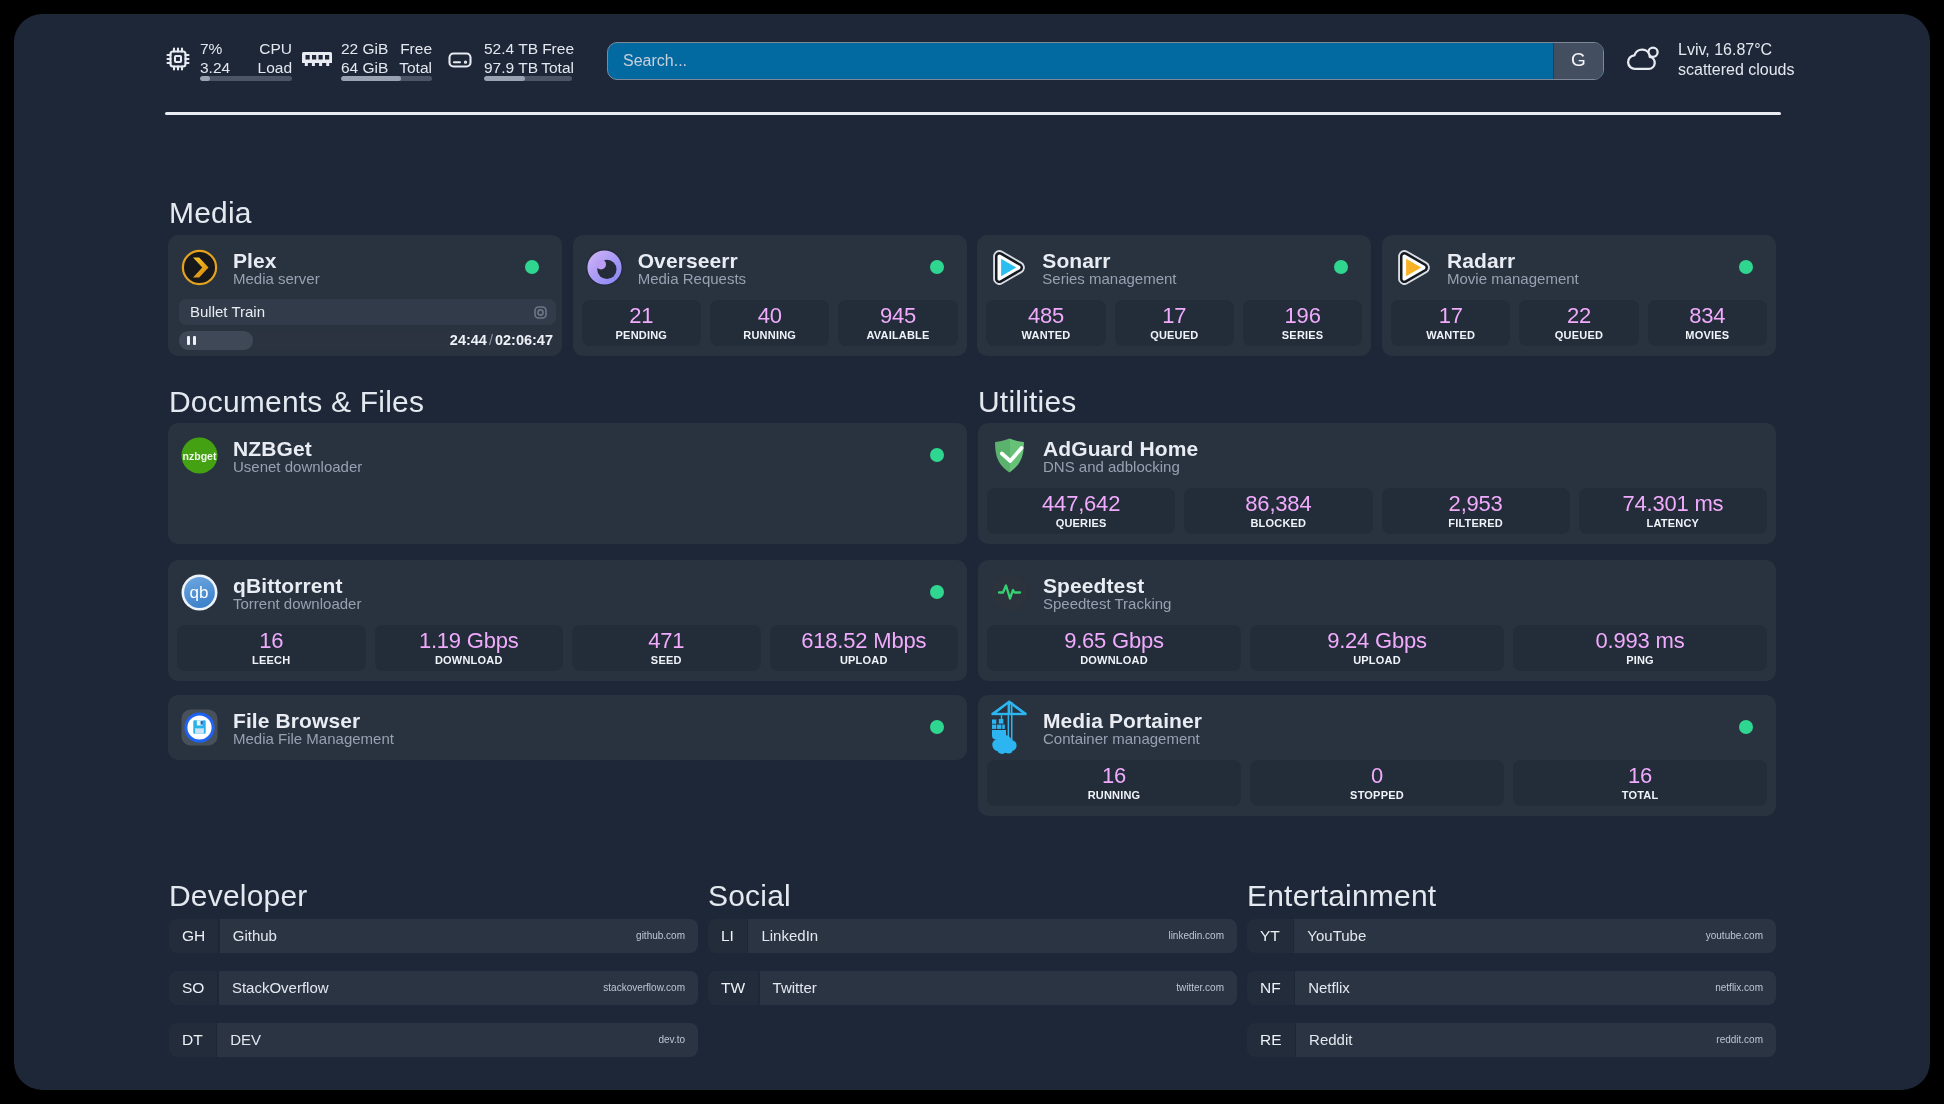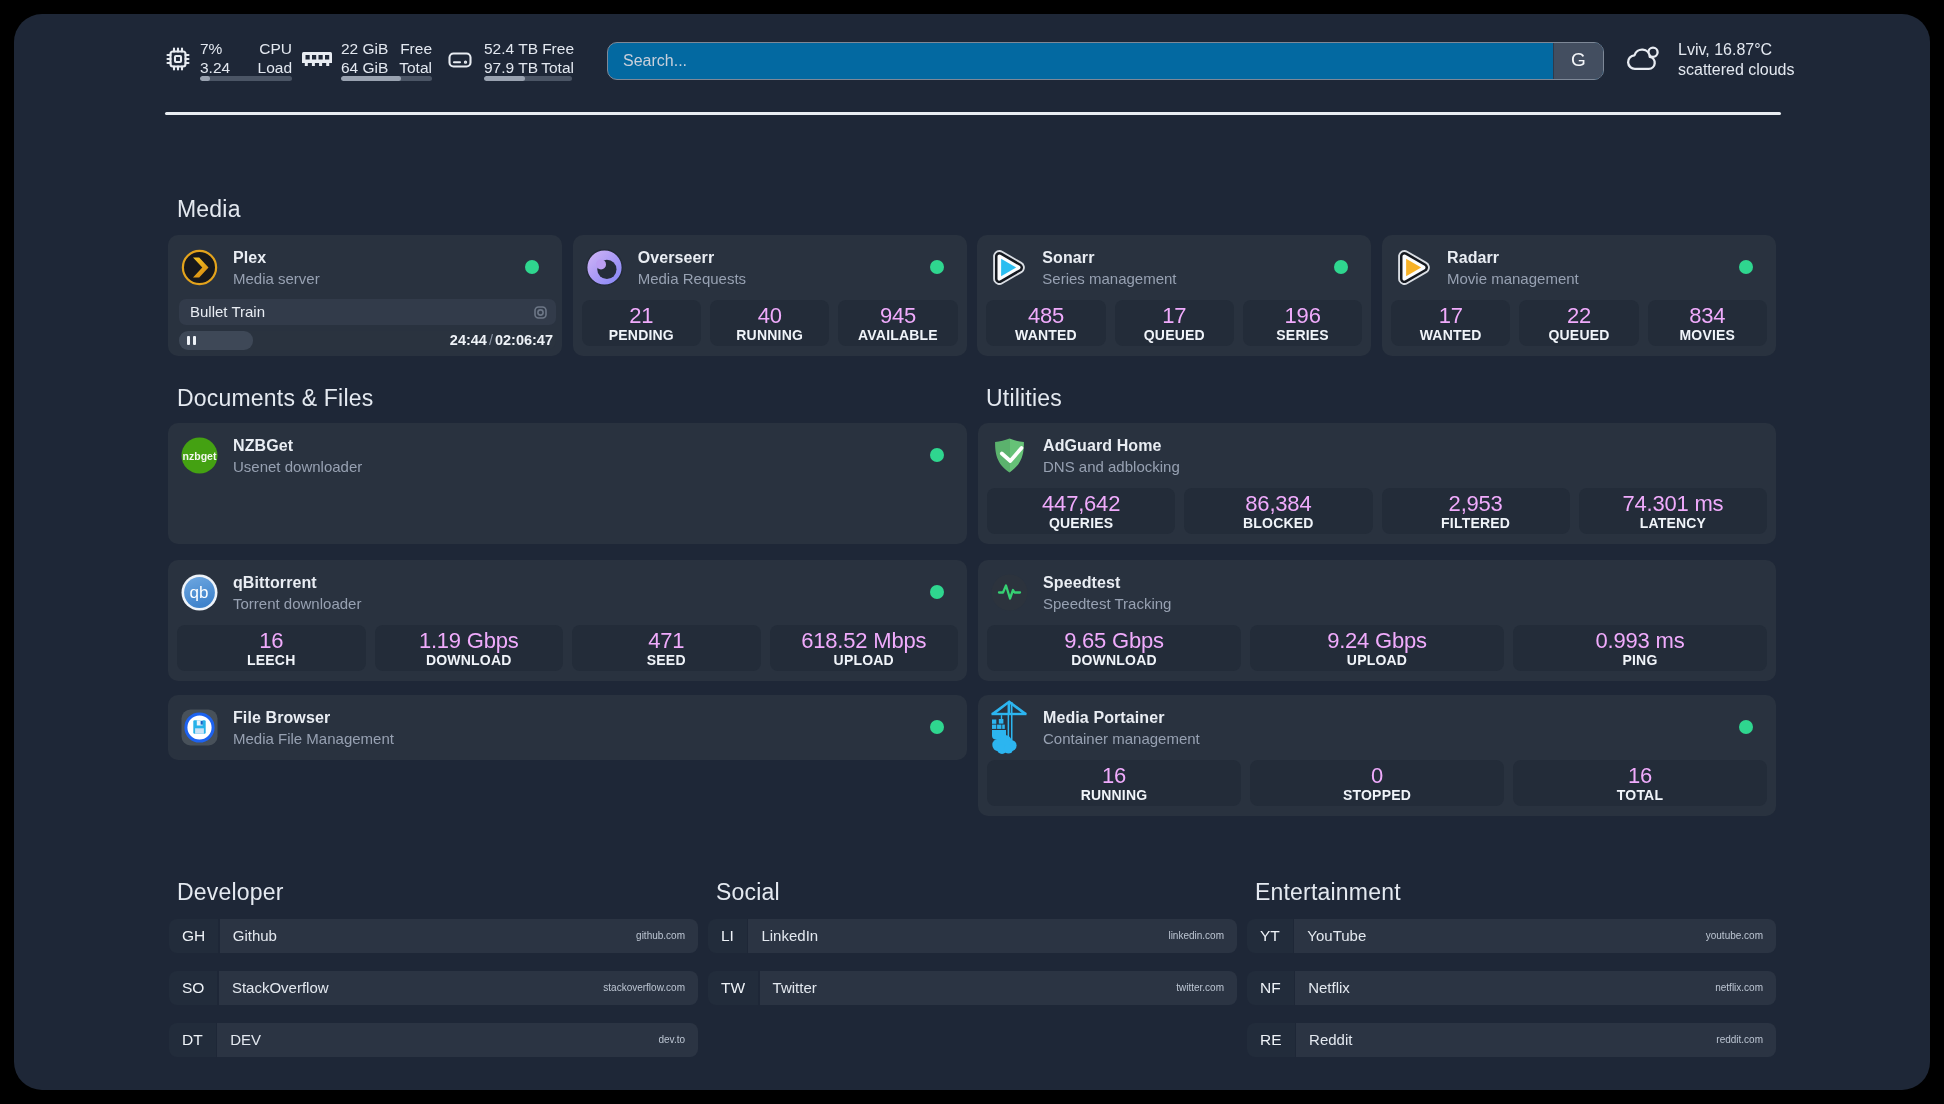--- a/index.html
+++ b/index.html
@@ -9,31 +9,31 @@
 
 .resval { font-size:15.5px; color:#e3e8f0; line-height:18.5px; display:flex; justify-content:space-between; white-space:nowrap; }
 .resbar { position:absolute; height:5px; border-radius:3px; background:#4b5565; overflow:hidden; }
 .resfill { position:absolute; left:0; top:0; bottom:0; background:#99a2b0; border-radius:3px; }
 .search { position:absolute; left:607px; top:42px; width:997px; height:38px; border:1.8px solid #7e8897; border-radius:10px; background:#0369a1; }
 .search .ph { position:absolute; left:15px; top:9px; font-size:16px; color:#c9d0db; }
 .search .gbtn { position:absolute; right:0; top:0; bottom:0; width:50px; background:#434e60; border-left:1px solid #303a4b; border-radius:0 8px 8px 0; text-align:center; line-height:34px; font-size:19px; color:#f4f6f9; }
 .wtxt { font-size:16px; color:#e3e8f0; line-height:19.5px; }
 .hr { position:absolute; left:165px; top:112px; width:1616px; height:2.6px; background:#e9edf2; border-radius:2px; }
 
-.stitle { position:absolute; font-size:23px; color:#e4e9f0; letter-spacing:0.2px;margin-left:8px; }
+.stitle { position:absolute; font-size:30px; color:#e4e9f0; letter-spacing:0.2px; }
 
 .card { position:absolute; background:#29323f; border-radius:10px; width:100%; }
 .cicon { position:absolute; left:13px; top:14px; width:37px; height:37px; }
-.ctitle { position:absolute; left:65px; top:14px; font-size:16px; font-weight:bold; color:#e9edf3; letter-spacing:0.1px; }
+.ctitle { position:absolute; left:65px; top:14px; font-size:21px; font-weight:bold; color:#e9edf3; letter-spacing:0.1px; }
 .csub { position:absolute; left:65px; top:35px; font-size:15px; color:#97a1b2; }
 .dot { position:absolute; right:23px; top:25px; width:14px; height:14px; border-radius:50%; background:#2fd68f; }
 .stats { position:absolute; left:9px; right:9px; top:65px; height:46px; display:flex; gap:9px; }
 .stat { flex:1; background:#232c39; border-radius:8px; text-align:center; padding-top:5px; }
 .stat .v { font-size:22px; line-height:21.5px; color:#f0abfc; letter-spacing:-0.2px; }
-.stat .l { font-size:14px; line-height:17px; font-weight:bold; color:#f0f4f9; letter-spacing:0.2px; }
+.stat .l { font-size:11px; line-height:17px; font-weight:bold; color:#f0f4f9; letter-spacing:0.2px; }
 
 .prow1 { position:absolute; left:11px; right:6px; top:64px; height:26px; background:#323b4a; border-radius:7px; font-size:15px; color:#e9edf3; line-height:26px; padding-left:11px; }
 .prow2 { position:absolute; left:11px; right:6px; top:96px; height:19px; background:#2a333f; border-radius:9px; }
 .pfill { position:absolute; left:0; top:0; bottom:0; width:74px; background:#3e4857; border-radius:9px; }
 .ptime { position:absolute; right:3px; top:0; font-size:14.5px; font-weight:bold; color:#eef2f7; line-height:19px; }
 .ptime .sl { color:#8a94a4; font-weight:normal; padding:0 2px; }
 
 .bmrow { height:34px; display:flex; margin-bottom:18px; border-radius:8px; overflow:hidden; }
 .bmab { background:#222c3b; padding:0 13px; font-size:15.5px; color:#eef2f7; line-height:34px; margin-right:1.5px; }
 .bmbar { flex:1; background:#2b3443; padding:0 13px; display:flex; justify-content:space-between;text-align:center; }

